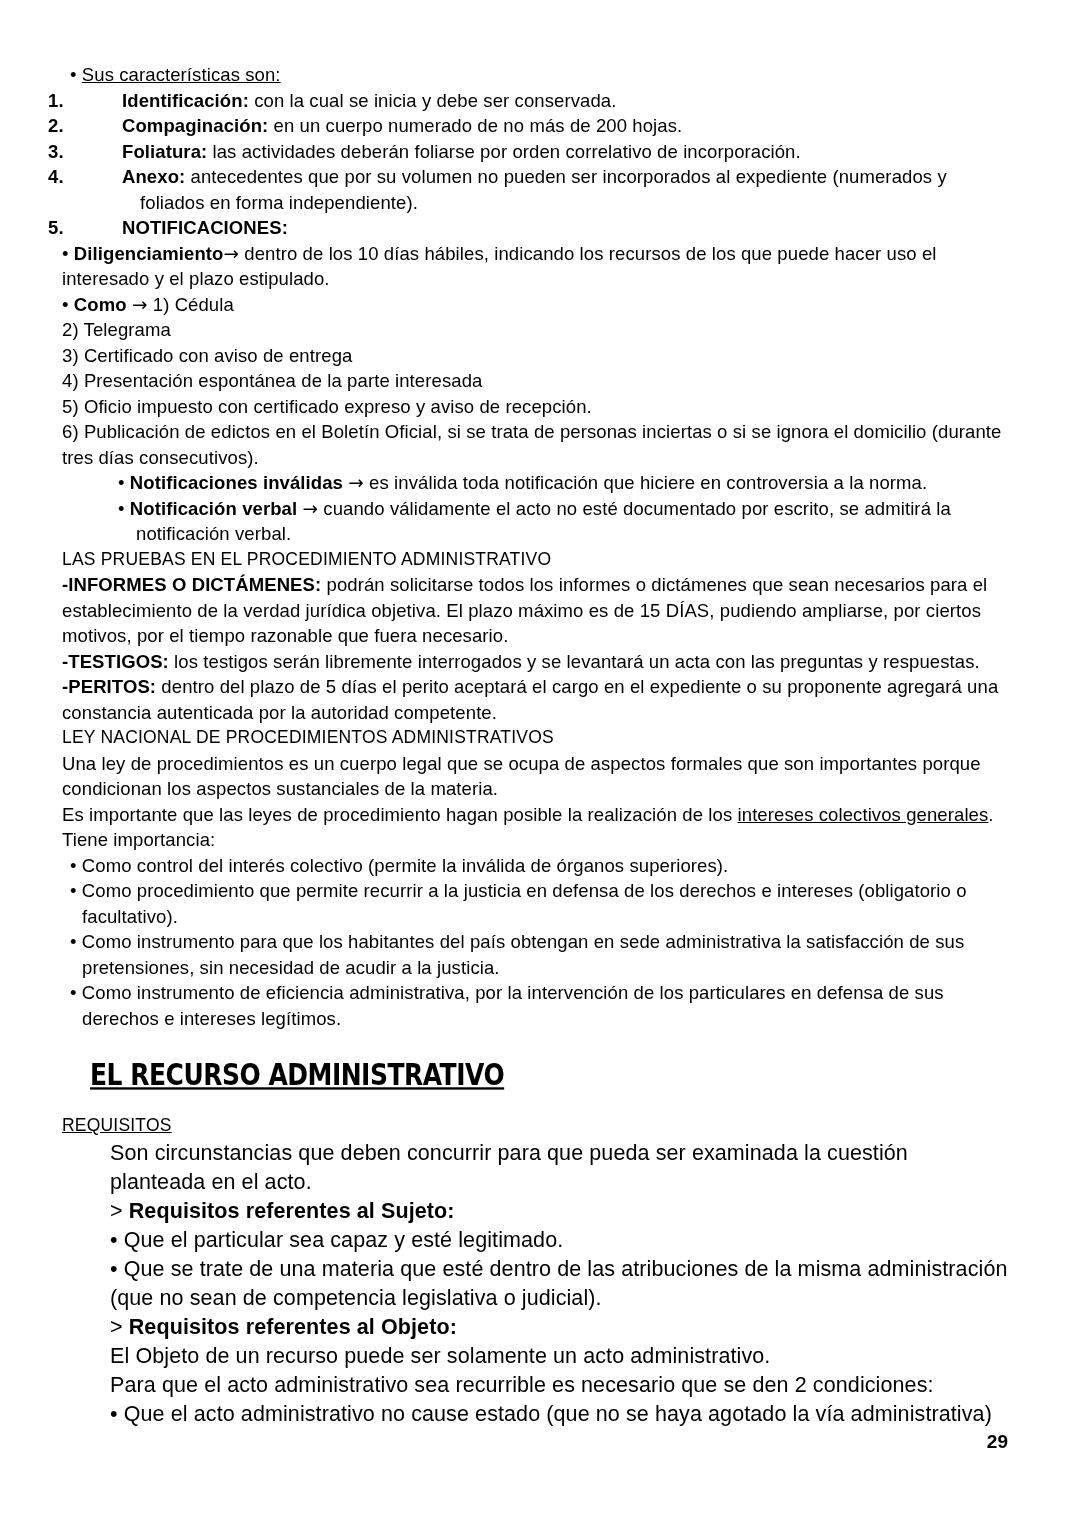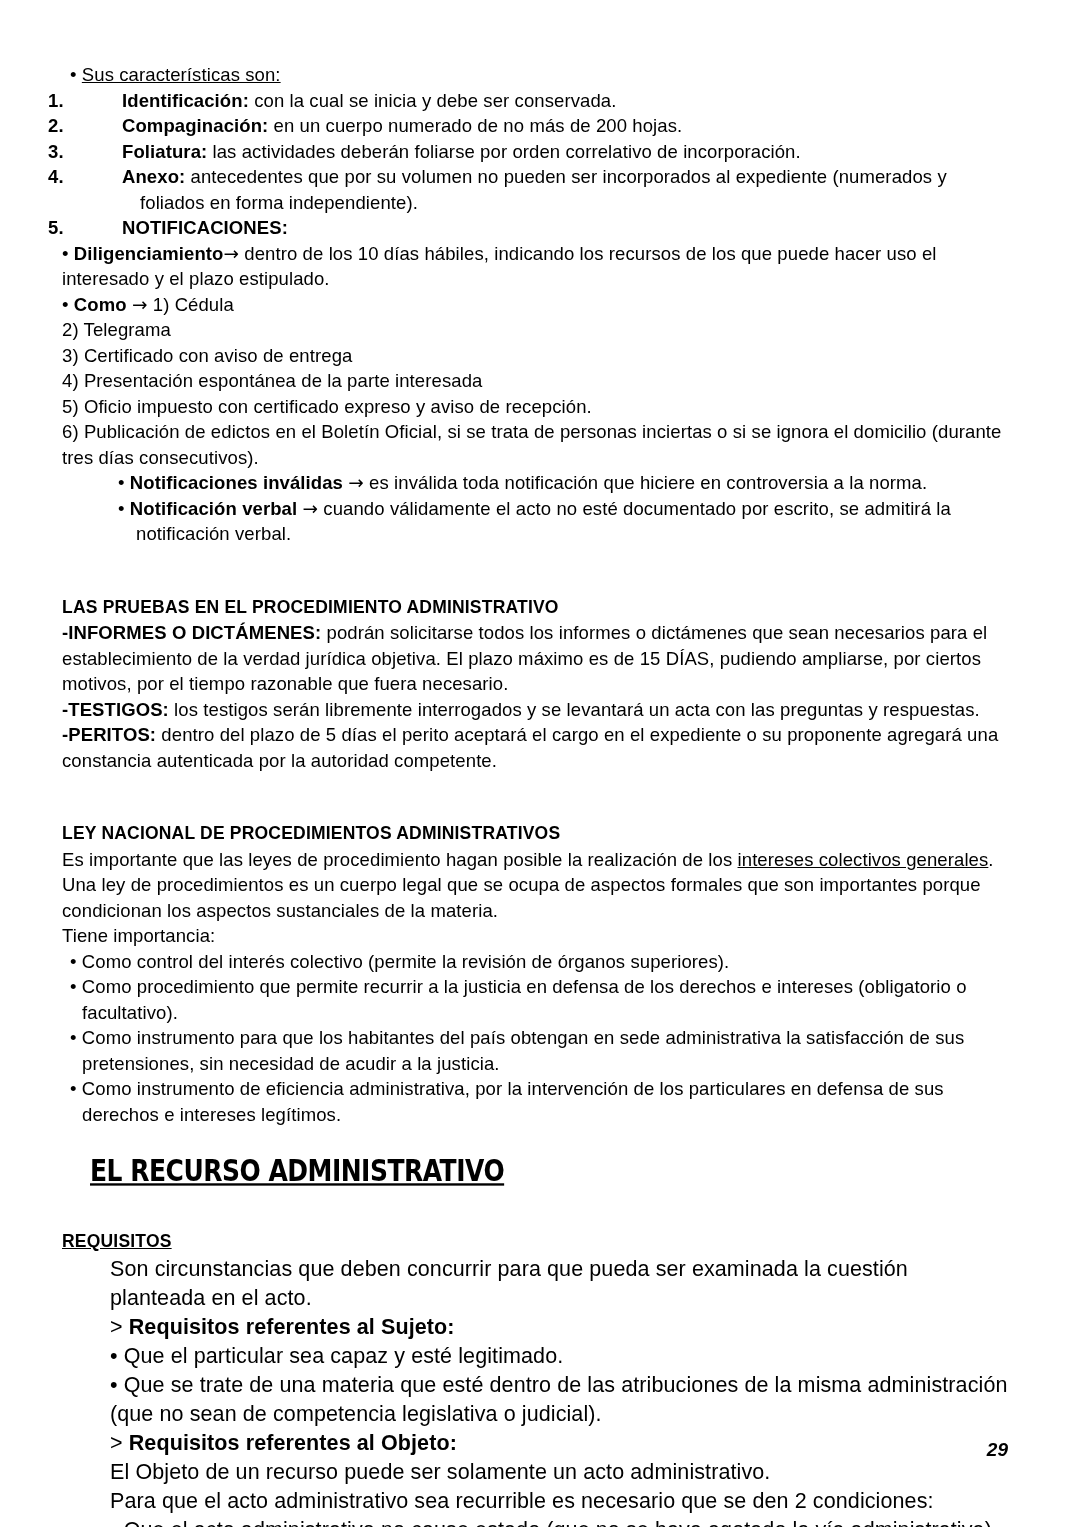--- a/index.html
+++ b/index.html
@@ -38,25 +38,24 @@
     padding-left: 78px;
     text-indent: -46px;
   }
   .num-list .numlbl {
     font-weight: bold;
     display: inline-block;
     width: 28px;
   }
   .bullet-sm { padding-left: 20px; text-indent: -12px;}
   .section-head {
-    font-weight: bold;
+    font-weight: normal;
     font-size: 17.5px;
     line-height: 25.5px;
     letter-spacing: 0.2px;
-    margin-top: 48px;
   }
   .big-title {
     font-family: "DejaVu Sans", sans-serif;
     font-weight: bold;
     font-size: 25px;
     letter-spacing: -0.5px;
     text-decoration: underline;
     padding-left: 28px;
     margin-top: 18px;
     margin-bottom: 2px;
@@ -71,24 +70,23 @@
   }
   .big-text {
     font-size: 21.5px;
     line-height: 29px;
     margin-left: 48px;
   }
   .arrow { font-family: "DejaVu Sans", sans-serif; }
   .pagenum {
     position: absolute;
     right: 72px;
-    bottom: 36px;
+    bottom: 44px;
     font-size: 19px;
     font-weight: bold;
-    font-style: italic;
   }
 </style>
 </head>
 <body>
 
 <div class="page">
 
   <p class="line blk bullet-sm">
     <span>•&nbsp;</span><span class="u">Sus características son:</span>
   </p>
@@ -146,29 +144,29 @@
     <span class="bold">-TESTIGOS:</span><span> los testigos serán libremente interrogados y se levantará un acta con las preguntas y respuestas.</span>
   </p>
 
   <p class="line blk">
     <span class="bold">-PERITOS:</span><span> dentro del plazo de 5 días el perito aceptará el cargo en el expediente o su proponente agregará una constancia autenticada por la autoridad competente.</span>
   </p>
 
 
   <p class="line blk section-head">LEY NACIONAL DE PROCEDIMIENTOS ADMINISTRATIVOS</p>
 
+  <p class="line blk">Una ley de procedimientos es un cuerpo legal que se ocupa de aspectos formales que son importantes porque condicionan los aspectos sustanciales de la materia.</p>
+
   <p class="line blk">
     <span>Es importante que las leyes de procedimiento hagan posible la realización de los </span><span class="u">intereses colectivos generales</span><span>.</span>
   </p>
 
-  <p class="line blk">Una ley de procedimientos es un cuerpo legal que se ocupa de aspectos formales que son importantes porque condicionan los aspectos sustanciales de la materia.</p>
-
   <p class="line blk">Tiene importancia:</p>
 
-  <p class="line blk bullet-sm"><span>•&nbsp;</span><span>Como control del interés colectivo (permite la revisión de órganos superiores).</span></p>
+  <p class="line blk bullet-sm"><span>•&nbsp;</span><span>Como control del interés colectivo (permite la inválida de órganos superiores).</span></p>
   <p class="line blk bullet-sm"><span>•&nbsp;</span><span>Como procedimiento que permite recurrir a la justicia en defensa de los derechos e intereses (obligatorio o facultativo).</span></p>
   <p class="line blk bullet-sm"><span>•&nbsp;</span><span>Como instrumento para que los habitantes del país obtengan en sede administrativa la satisfacción de sus pretensiones, sin necesidad de acudir a la justicia.</span></p>
   <p class="line blk bullet-sm"><span>•&nbsp;</span><span>Como instrumento de eficiencia administrativa, por la intervención de los particulares en defensa de sus derechos e intereses legítimos.</span></p>
 
   <div class="title-wrap">
     <span class="big-title">EL RECURSO ADMINISTRATIVO</span>
   </div>
 
   <p class="line blk section-head u">REQUISITOS</p>
 

